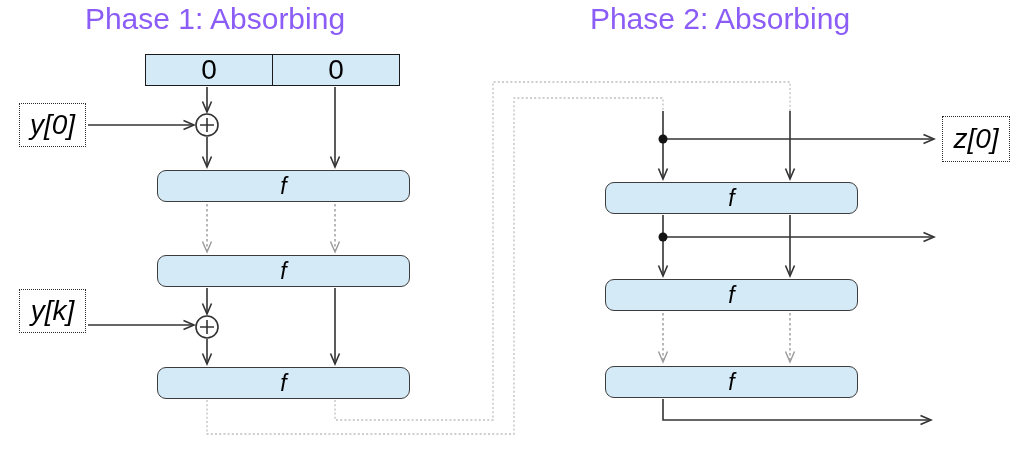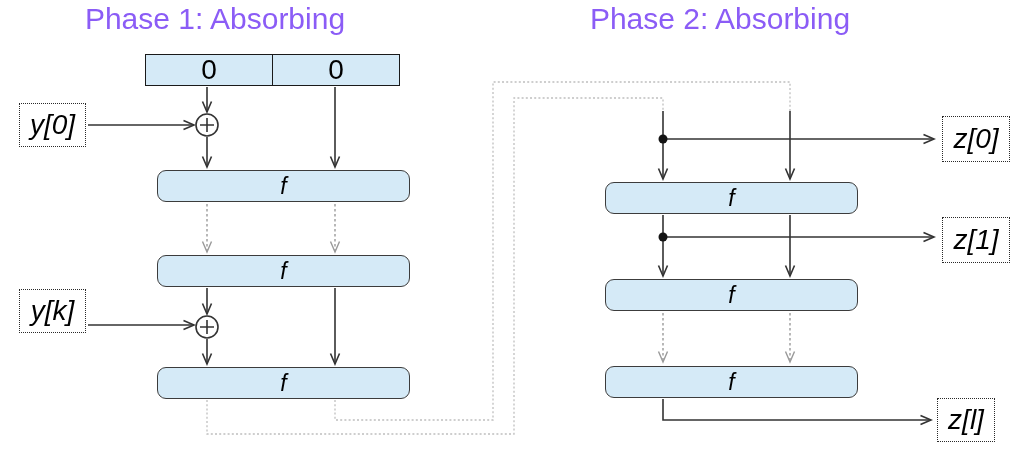--- a/index.html
+++ b/index.html
@@ -119,16 +119,14 @@
   <div class="fbox fL f2L">f</div>
   <div class="fbox fL f3L">f</div>
 
   <div class="fbox fR f1R">f</div>
   <div class="fbox fR f2R">f</div>
   <div class="fbox fR f3R">f</div>
 
   <div class="iobox y0">y[0]</div>
   <div class="iobox yk">y[k]</div>
   <div class="iobox z0">z[0]</div>
-  <div class="iobox z1">z[1]</div>
-  <div class="iobox zl">z[l]</div>
 
 </div>
 
 </body></html>

